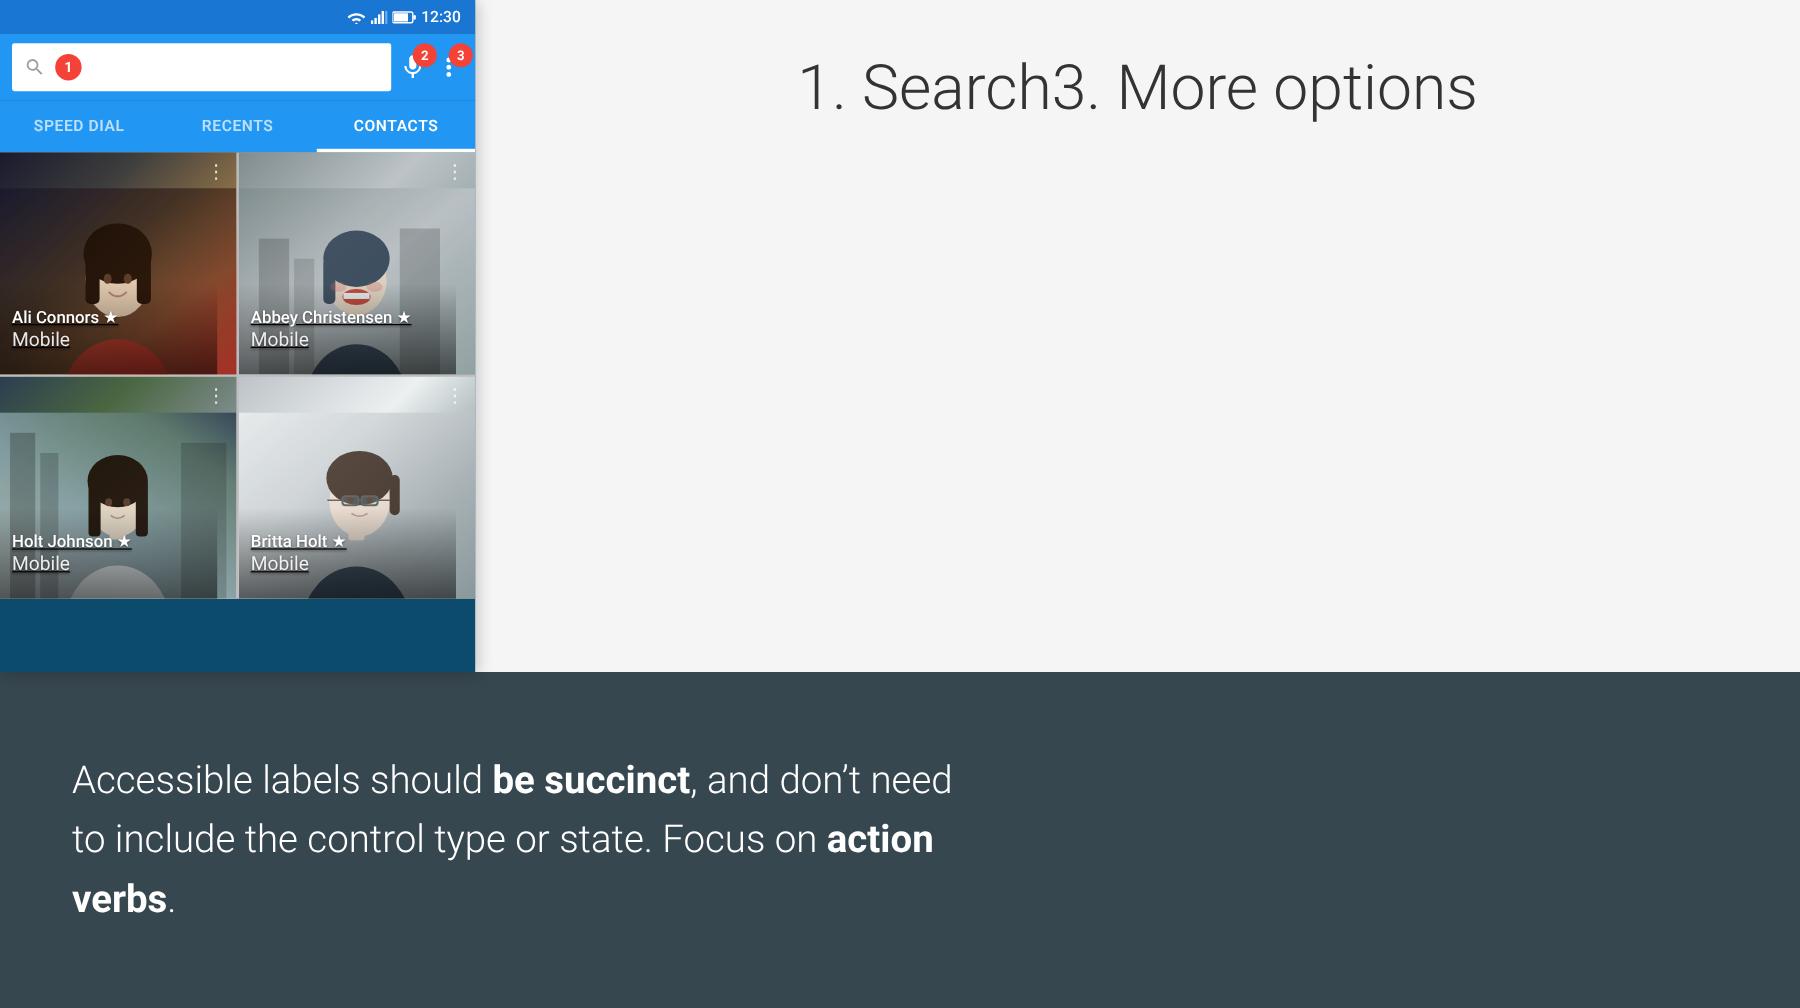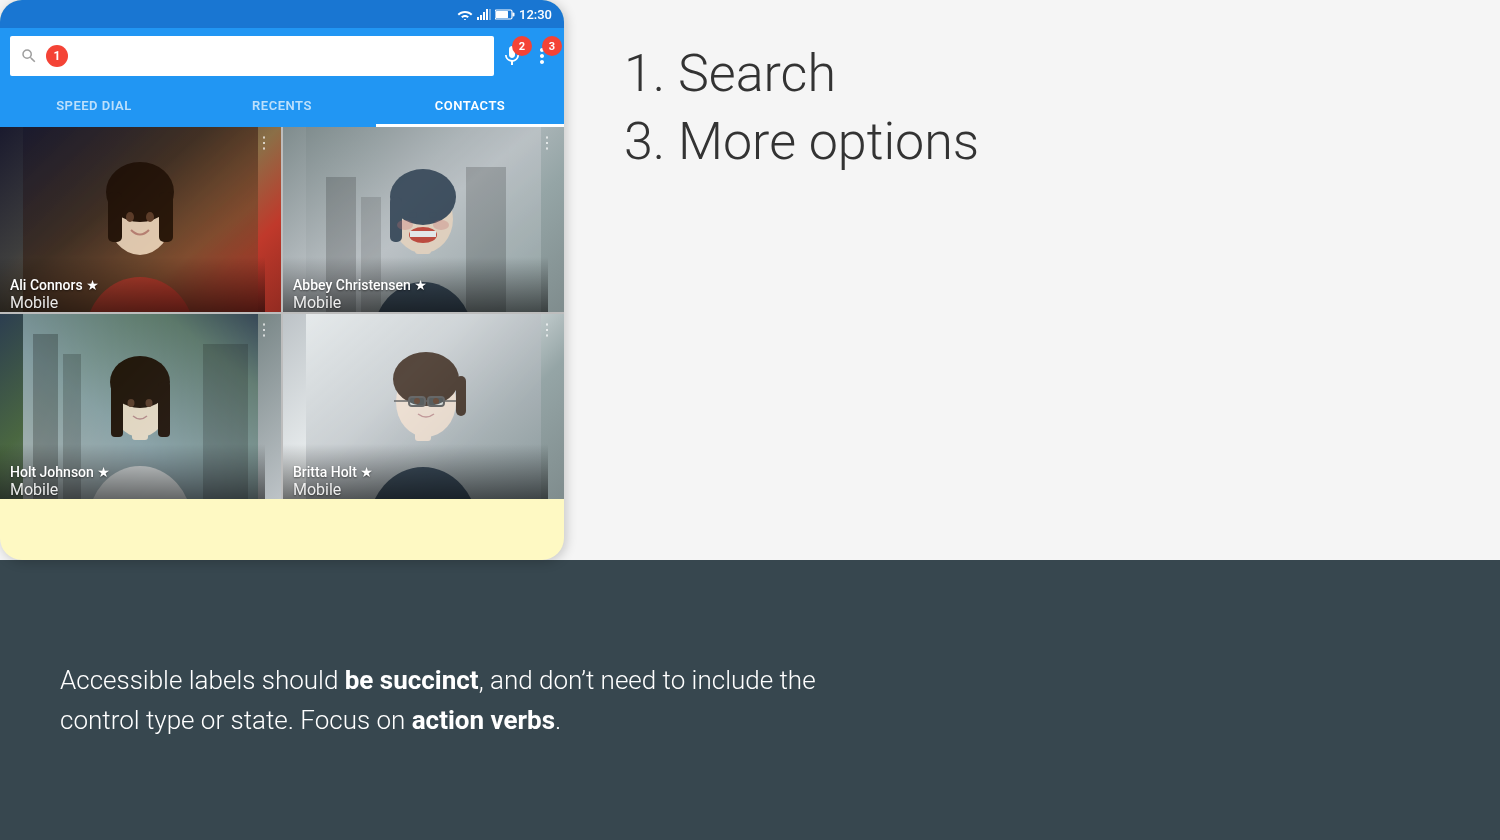--- a/index.html
+++ b/index.html
@@ -26,27 +26,26 @@
     .bottom-section {
       flex: 1;
       background: #37474f;
       display: flex;
       align-items: center;
       padding: 40px 60px;
     }
 
     
     .phone-mockup {
-      width: 564px;
+      width: 396px;
       height: 560px;
-      background: #fef9c3;
+      background: #0c4a6e;
       position: relative;
       overflow: hidden;
       box-shadow: 2px 2px 12px rgba(0,0,0,0.2);
-      border-radius: 22px;
     }
 
     
     .status-bar {
       background: #1976d2;
       height: 28px;
       display: flex;
       justify-content: flex-end;
       align-items: center;
       padding-right: 12px;
@@ -185,21 +184,22 @@
     .photo-britta {
       background: linear-gradient(135deg, #bdc3c7 0%, #ecf0f1 40%, #95a5a6 70%, #7f8c8d 100%);
     }
 
     .contact-info {
       position: absolute;
       bottom: 0;
       left: 0;
       right: 16px;
       background: linear-gradient(transparent, rgba(0,0,0,0.55));
-      padding: 20px 10px 0;
+      padding: 20px 10px 20px;
+      text-decoration: underline;
     }
 
     .contact-name {
       color: #fff;
       font-size: 14px;
       font-weight: 500;
       text-shadow: 0 1px 2px rgba(0,0,0,0.5);
     }
 
     .contact-type {
@@ -216,36 +216,36 @@
       font-size: 16px;
       line-height: 1;
       letter-spacing: 1px;
     }
 
     
     .instructions {
       flex: 1;
       padding: 40px 60px;
       display: flex;
-      flex-direction: column;
+      flex-direction: row;
       justify-content: center;
       gap: 0;
     }
 
     .instruction-item {
       font-size: 52px;
       color: #333;
       line-height: 1.3;
       font-weight: 300;
     }
 
     
     .bottom-text {
       color: #fff;
-      font-size: 26px;
+      font-size: 32px;
       line-height: 1.55;
       max-width: 760px;
       font-weight: 300;
     }
 
     .bottom-text strong {
       font-weight: 700;
     }
 
     

